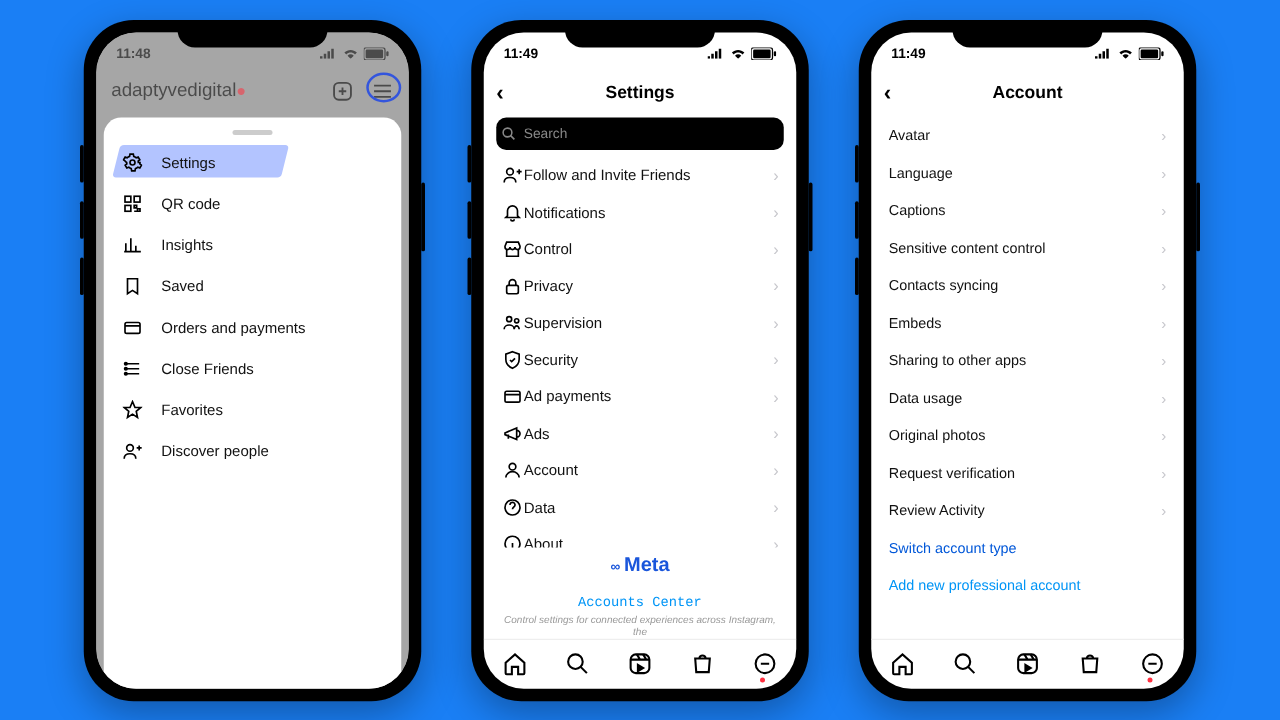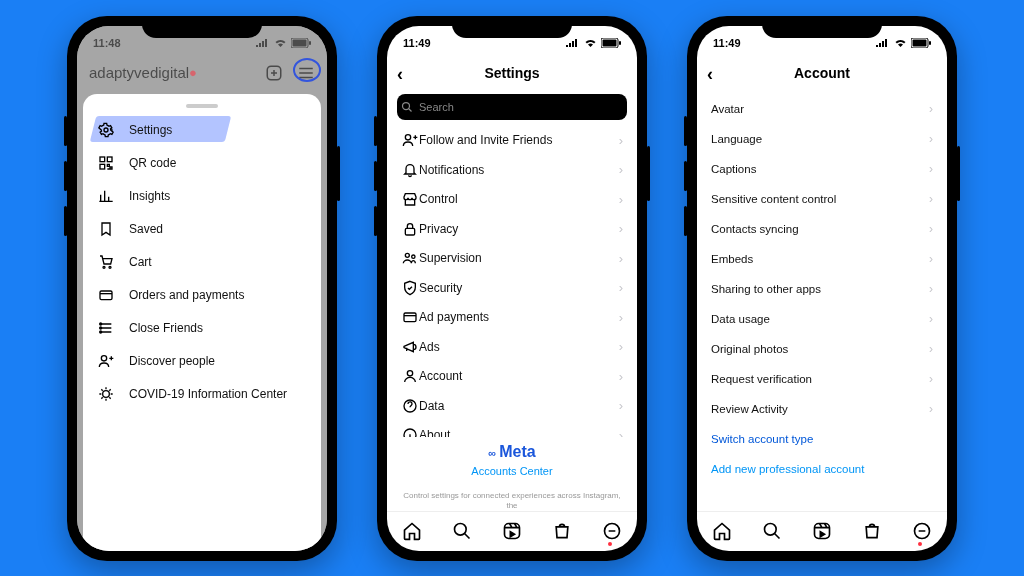--- a/index.html
+++ b/index.html
@@ -153,22 +153,22 @@
   .chev {
     margin-left:auto;
     color:#c7c7cc;
     font-size:13px;
   }
   .meta-block {
     padding: 6px 14px 0;
     font-size:11px;
   }
   .meta-logo { font-weight:700; color:#1a56db; font-size:16px;}
-  .meta-link { color:#0095f6; margin-top:4px;}
-  .meta-desc { color:#999; font-size:8px; margin-top:14px; line-height:1.2;}
+  .meta-link { color:#0095f6; margin-top:15px;font-family:Liberation Mono, monospace;}
+  .meta-desc { color:#999; font-size:8px; margin-top:2px; line-height:1.2;font-style:italic;}
   .tabbar {
     height:40px;
     border-top:1px solid #eee;
     display:flex;
     justify-content:space-around;
     align-items:center;
     margin-top:auto;
     position:relative;
   }
   .tabbar .tab { font-size:18px;}
@@ -267,64 +267,53 @@
             <span class="ico">
               <svg width="16" height="16" viewBox="0 0 24 24" fill="none" stroke="#000" stroke-width="2">
                 <path d="M6 3h12v18l-6-4-6 4z"></path>
               </svg>
             </span>
             <span>Saved</span>
           </div>
           <div class="menu-row">
             <span class="ico">
               <svg width="16" height="16" viewBox="0 0 24 24" fill="none" stroke="#000" stroke-width="2">
-                <path d="M3 3h3l3 12h10l2-8H7"></path>
-                <circle cx="9" cy="20" r="1.5"></circle>
-                <circle cx="18" cy="20" r="1.5"></circle>
-              </svg>
-            </span>
-            <span>Cart</span>
-          </div>
-          <div class="menu-row">
-            <span class="ico">
-              <svg width="16" height="16" viewBox="0 0 24 24" fill="none" stroke="#000" stroke-width="2">
                 <rect x="3" y="6" width="18" height="13" rx="2"></rect>
                 <path d="M3 10h18"></path>
               </svg>
             </span>
             <span>Orders and payments</span>
           </div>
           <div class="menu-row">
             <span class="ico">
               <svg width="16" height="16" viewBox="0 0 24 24" fill="none" stroke="#000" stroke-width="2">
                 <path d="M4 6h16M4 12h16M4 18h16"></path>
                 <circle cx="4" cy="6" r="1.5" fill="#000"></circle>
                 <circle cx="4" cy="12" r="1.5" fill="#000"></circle>
                 <circle cx="4" cy="18" r="1.5" fill="#000"></circle>
               </svg>
             </span>
             <span>Close Friends</span>
           </div>
           <div class="menu-row">
             <span class="ico">
               <svg width="16" height="16" viewBox="0 0 24 24" fill="none" stroke="#000" stroke-width="2">
+                <path d="M12 2l3 7h7l-5.5 4.5L18 21l-6-4-6 4 1.5-7.5L2 9h7z"></path>
+              </svg>
+            </span>
+            <span>Favorites</span>
+          </div>
+          <div class="menu-row">
+            <span class="ico">
+              <svg width="16" height="16" viewBox="0 0 24 24" fill="none" stroke="#000" stroke-width="2">
                 <circle cx="9" cy="8" r="4"></circle>
                 <path d="M2 21c0-4 3-6 7-6s7 2 7 6M17 8h6M20 5v6"></path>
               </svg>
             </span>
             <span>Discover people</span>
-          </div>
-          <div class="menu-row">
-            <span class="ico">
-              <svg width="16" height="16" viewBox="0 0 24 24" fill="none" stroke="#000" stroke-width="2">
-                <circle cx="12" cy="12" r="5"></circle>
-                <path d="M12 2v3M12 19v3M2 12h3M19 12h3M5 5l2 2M17 17l2 2M19 5l-2 2M7 17l-2 2"></path>
-              </svg>
-            </span>
-            <span>COVID-19 Information Center</span>
           </div>
         </div>
     </div>
   </div>
 </div>
 
 <div class="phone">
   <div class="notch"></div>
   <div class="screen">
     <div class="status-bar">

